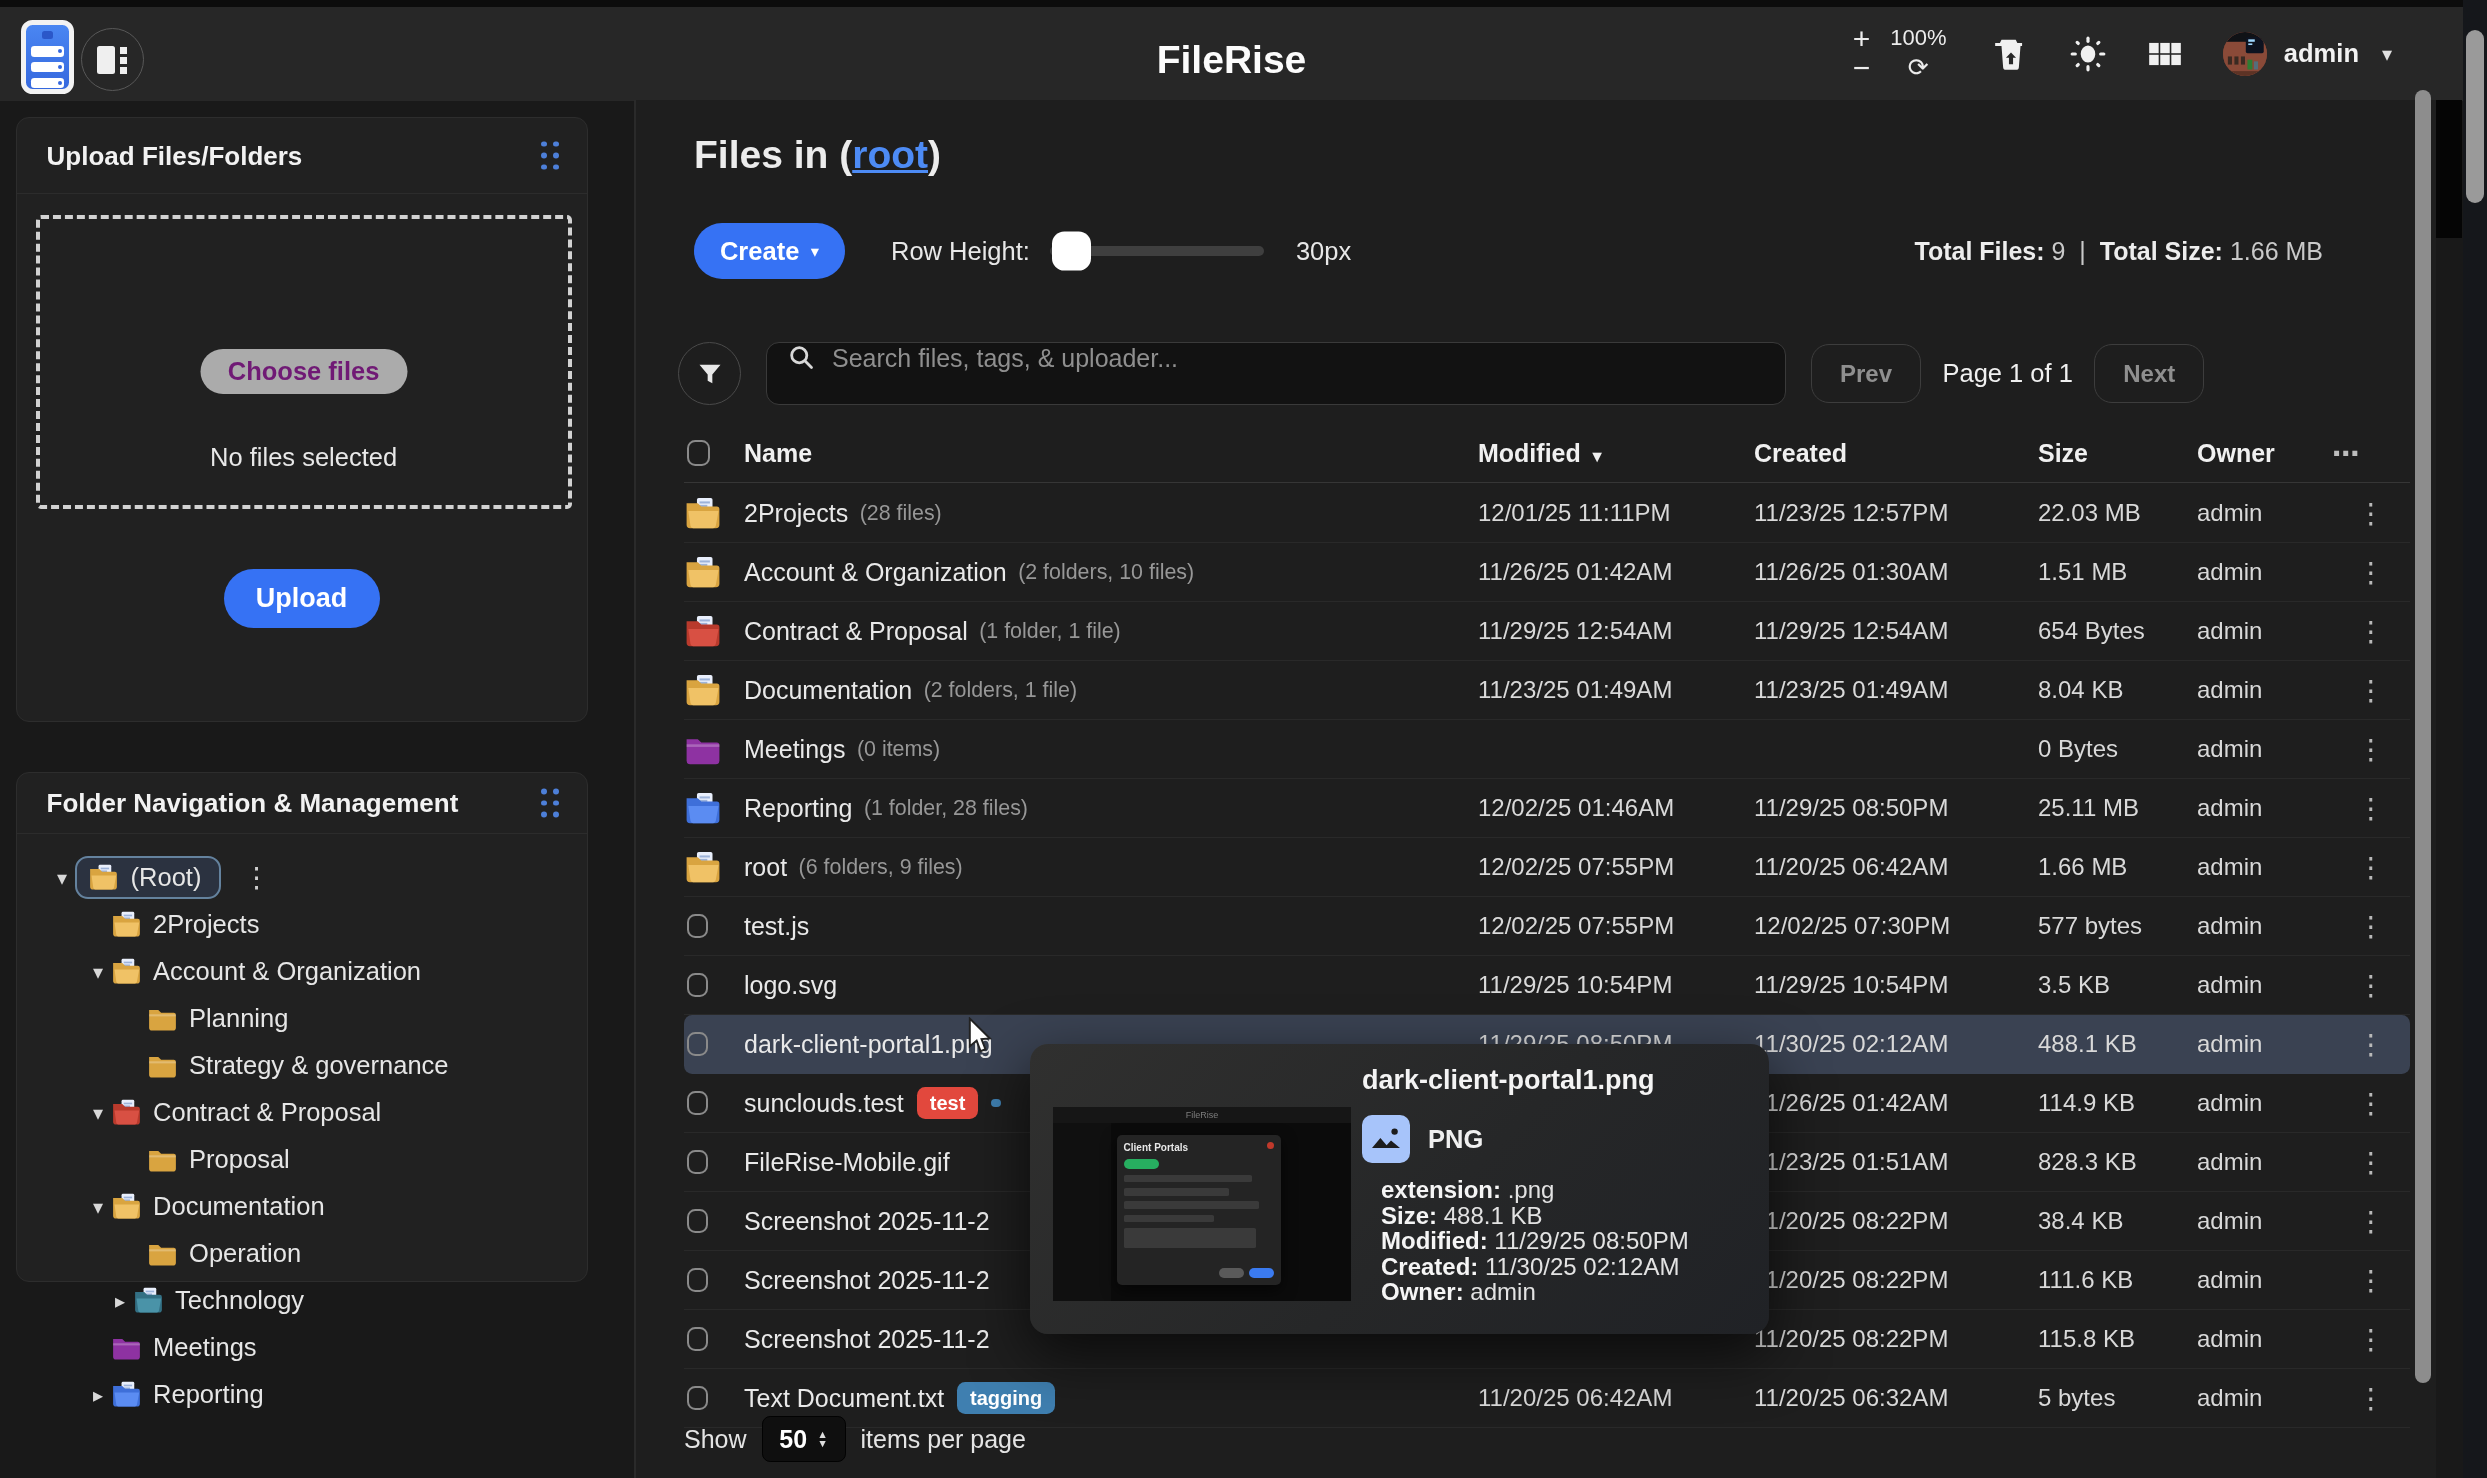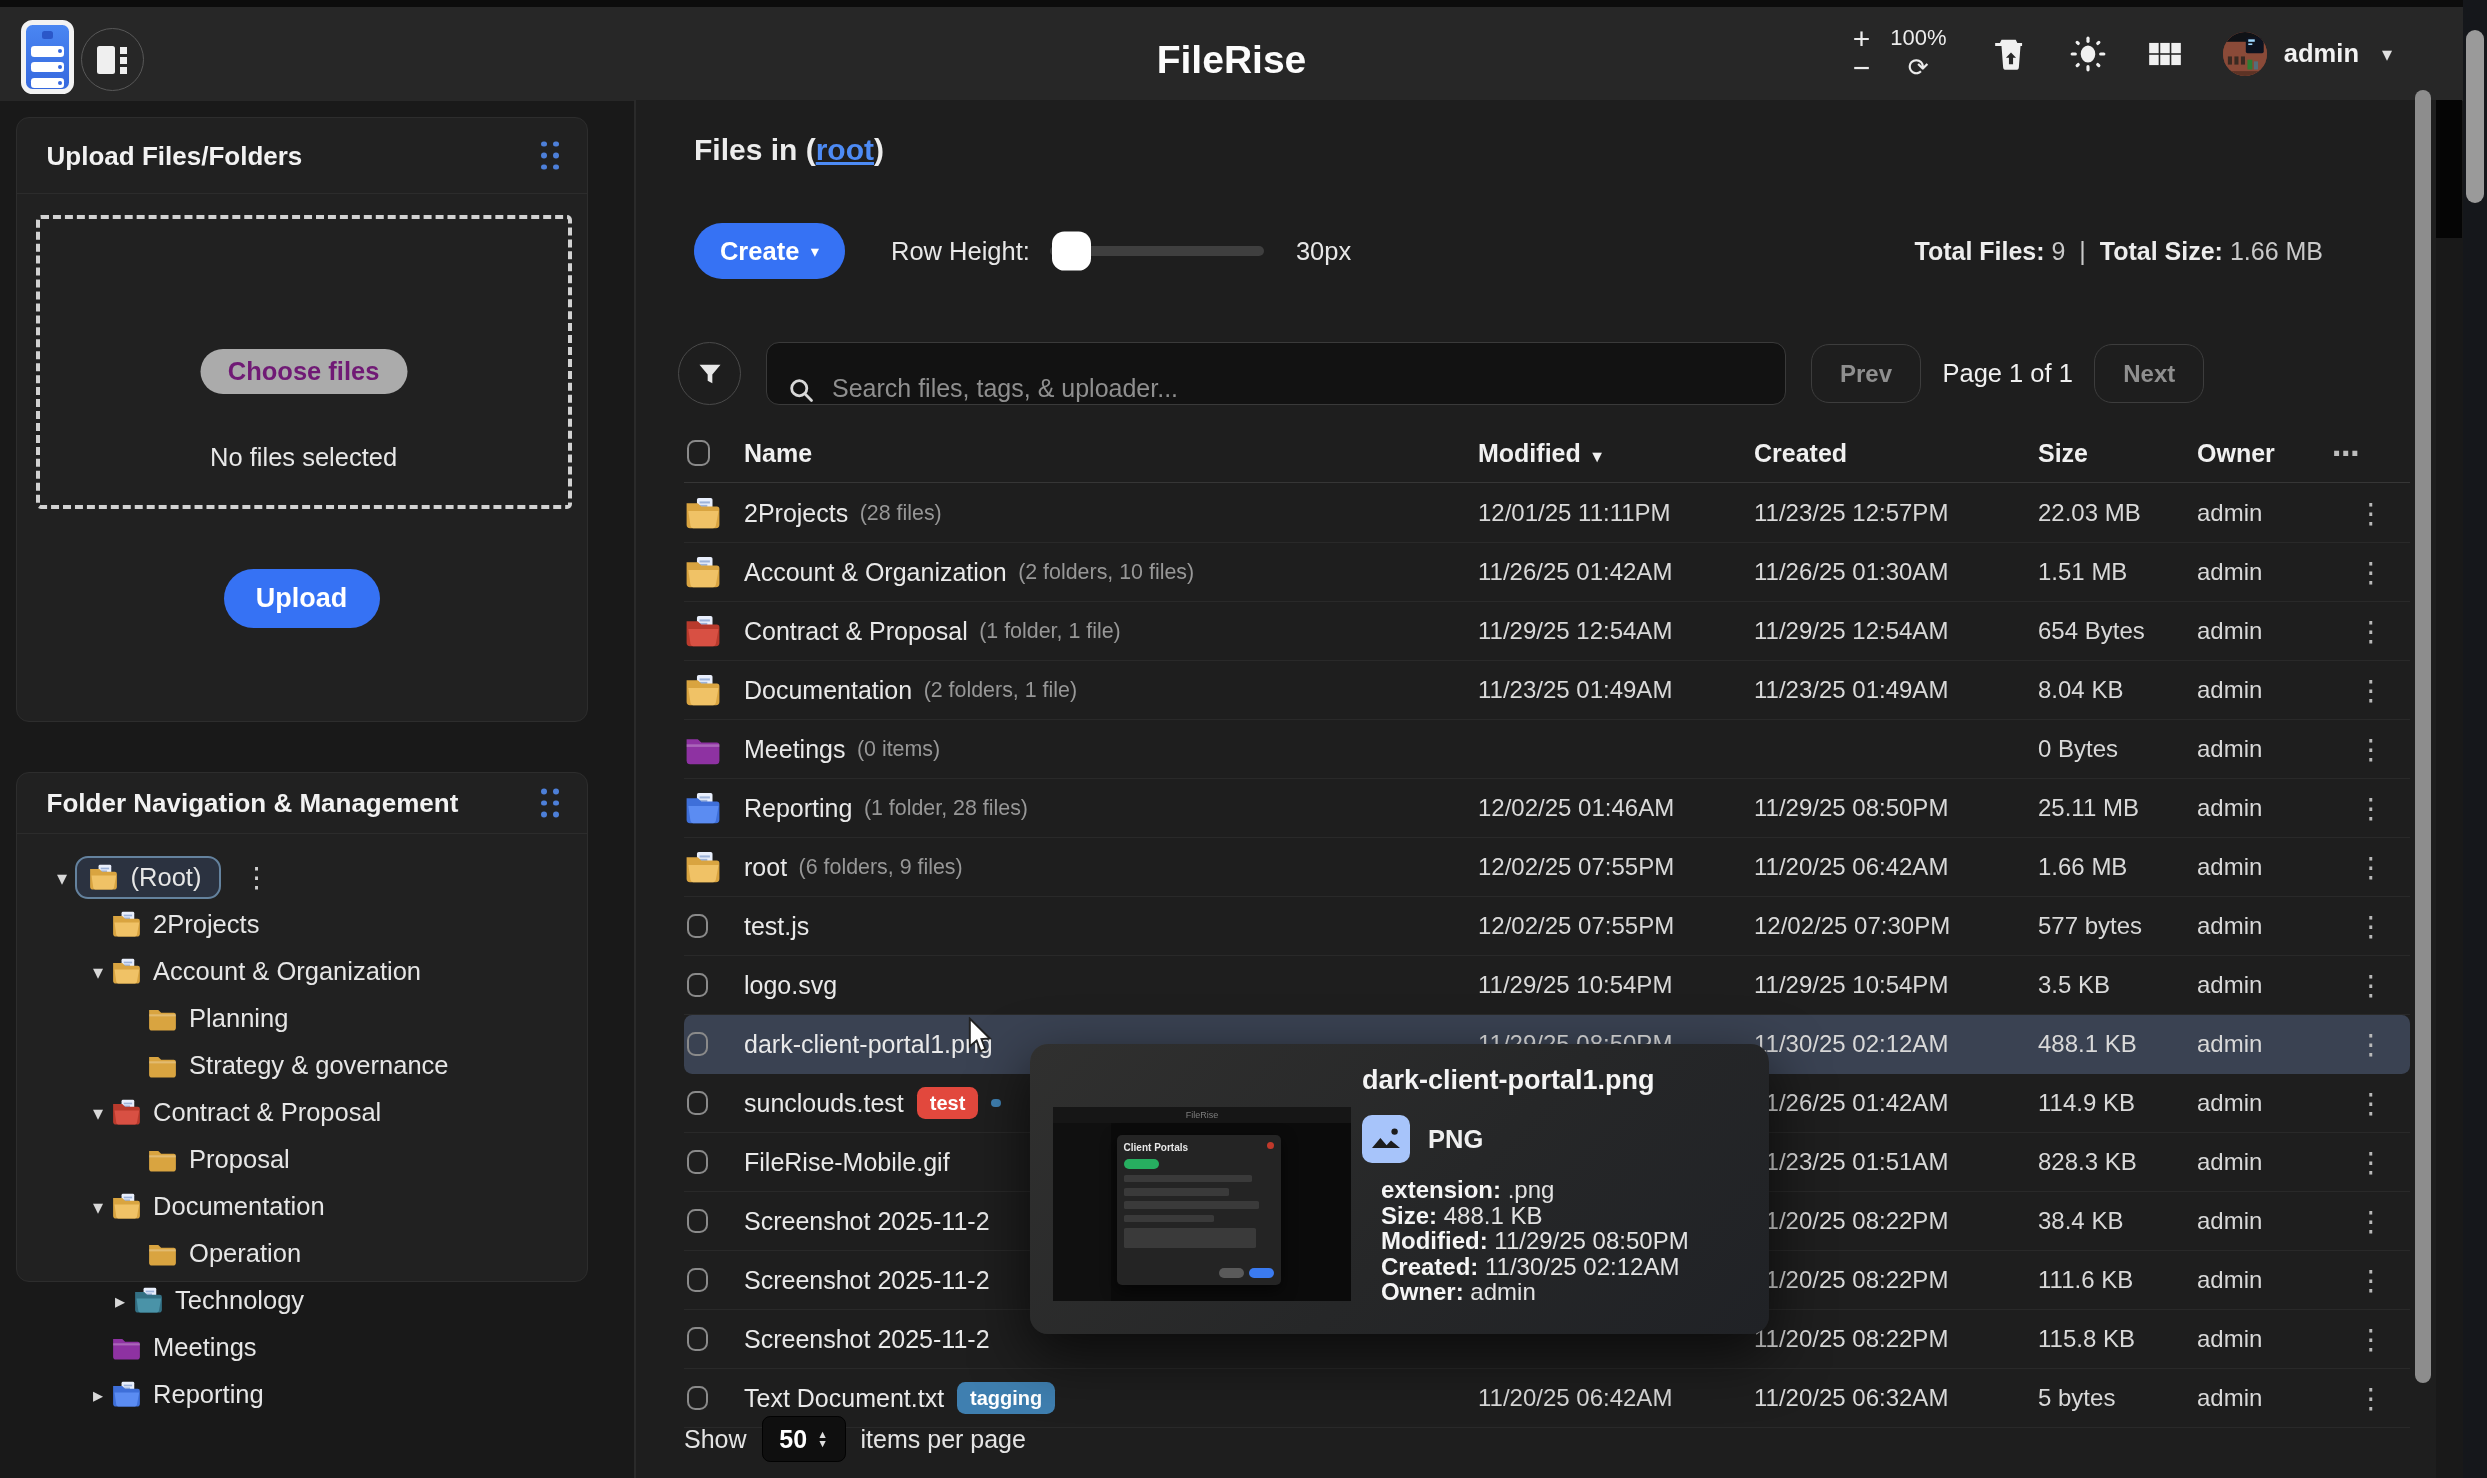--- a/index.html
+++ b/index.html
@@ -51,36 +51,36 @@
   .tree-icon{flex:none;margin-right:11.5px;line-height:0;}
   .tree-label{font-size:25.5px;color:#e6e6e6;white-space:nowrap;}
   .tree-pill{display:flex;align-items:center;border:2.5px solid #64829e;background:#2b3240;border-radius:13px;
              padding:5px 18px 5px 11.5px;}
   .tree-kebab{margin-left:21.4px;font-size:28px;color:#cfcfcf;}
 
   
   .main-bg{position:absolute;left:634px;top:100px;width:1802px;height:1378px;background:#1e1e1e;}
   .vsep{position:absolute;left:634px;top:100px;width:1.6px;height:1378px;background:#2a2a2a;}
   .main{position:absolute;left:635px;top:100px;width:1775px;height:1378px;}
-  .page-heading{position:absolute;left:59px;top:33px;font-size:30px;font-weight:bold;color:#ececec;}
+  .page-heading{position:absolute;left:59px;top:33px;font-size:39px;font-weight:bold;color:#ececec;}
   .root-link{color:#4d8bf5;text-decoration:underline;}
   .toolbar{position:absolute;left:59px;top:118px;height:66px;display:flex;align-items:center;}
   .create-btn{width:151px;height:56px;border-radius:28px;background:#3672f4;color:#fff;font-size:25.5px;font-weight:bold;
               display:flex;align-items:center;justify-content:center;gap:11.5px;}
   .create-btn .caret{font-size:16.4px;}
   .rh-label{margin-left:46px;font-size:25.5px;color:#e8e8e8;}
   .slider{position:relative;margin-left:20px;width:214px;height:10px;border-radius:5px;background:#3f3f3f;}
   .slider-thumb{position:absolute;left:1.6px;top:50%;transform:translateY(-50%);width:39px;height:39px;border-radius:12.3px;background:#fff;}
   .rh-value{margin-left:32px;font-size:25.5px;color:#e8e8e8;}
   .totals{position:absolute;right:87px;top:137px;font-size:25px;color:#c9c9c9;}
   .totals b{color:#ededed;}
   .searchrow{position:absolute;left:43px;top:242px;height:63px;display:flex;align-items:center;width:1645px;}
   .filter-btn{width:63px;height:63px;border-radius:50%;border:1.6px solid #4a4a4a;flex:none;display:flex;align-items:center;justify-content:center;}
   .search-box{margin-left:25px;width:1020px;height:63px;border:1.6px solid #3a3a3a;border-radius:13px;background:#121212;
-              display:flex;align-items:flex-end;padding:0 20px;}
+              display:flex;align-items:flex-start;padding:0 20px;}
   .search-box input{flex:1;background:transparent;border:none;outline:none;color:#dcdcdc;font-size:25px;
                     font-family:inherit;}
   .search-box input::placeholder{color:#8f8f8f;}
   .pg-btn{height:59px;padding:0 28px;border:1.6px solid #3d3d3d;border-radius:18px;background:transparent;color:#8f8f8f;
           font-size:24px;font-weight:bold;display:flex;align-items:center;}
   .pg-prev{margin-left:25px;}
   .pg-label{margin:0 21.4px;font-size:25.5px;color:#f0f0f0;white-space:nowrap;}
 
   
   .tablegrid{display:grid;grid-template-columns:60px 734px 276px 284px 159px 135px 78px;align-items:center;}

